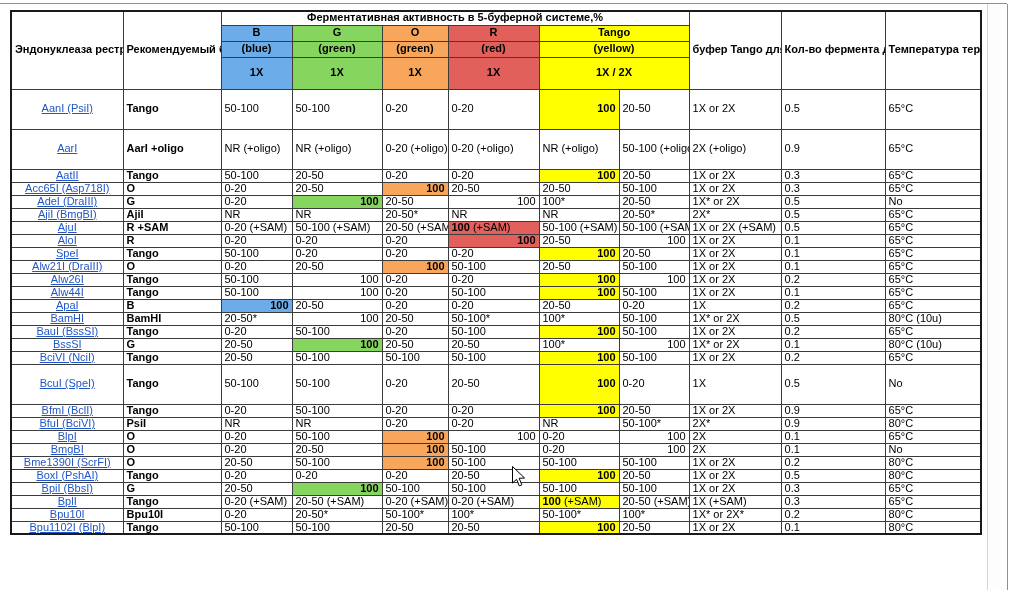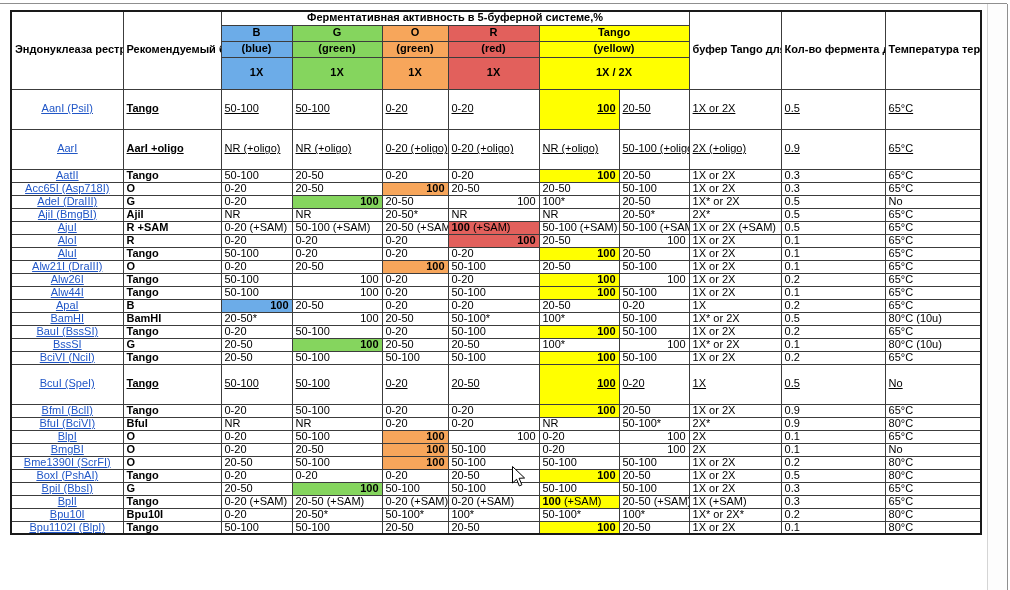--- a/index.html
+++ b/index.html
@@ -8,21 +8,21 @@
   .topline{position:absolute;left:0;top:3px;width:1007px;height:1px;background:#8f8f8f;}
   .scroll-track{position:absolute;left:987px;top:4px;width:19px;height:586px;
         border-left:1px solid #d5d5d5;border-right:1px solid #8f8f8f;background:#fdfdfd;}
   table.grid{position:absolute;left:10px;top:10px;width:970px;border-collapse:collapse;
         table-layout:fixed;font-size:11px;line-height:1.05;color:#000;
         border:2px solid #1a1a1a;}
   table.grid th,table.grid td{border:1px solid #3c3c3c;padding:0 3px;overflow:hidden;
         white-space:nowrap;vertical-align:middle;}
   table.grid th{font-weight:bold;text-align:center;margin-left:30px;}
   tr.hr1{height:14px;} tr.hr2{height:16px;} tr.hr3{height:16px;} tr.hr4{height:32px;}
-  tr.small{height:13px;margin-top:8px;} tr.tall{height:40px;text-decoration:underline;}
+  tr.small{height:13px;margin-top:8px;} tr.tall{height:40px;}
   td.name{text-align:center;}
   td.buf{font-weight:bold;}
   td.num{text-align:right;}
   td.hl{font-weight:bold;}
   .bgB{background:#6CACE8;} .bgG{background:#85D55E;} .bgO{background:#F7A65B;}
   .bgR{background:#E2605C;} .bgY{background:#FFFF00;}
   a.enz{color:#2056C7;text-decoration:underline;}
   .cursor{position:absolute;left:512px;top:466px;}
 </style>
 </head>
@@ -176,21 +176,21 @@
           <td>0-20</td>
           <td>0-20</td>
           <td class="bgR num hl">100</td>
           <td>20-50</td>
           <td class="num">100</td>
           <td>1X or 2X</td>
           <td>0.1</td>
           <td>65°C</td>
         </tr>
         <tr class="small">
-          <td class="name"><a class="enz" href="#">AluI</a></td>
+          <td class="name"><a class="enz" href="#">SpeI</a></td>
           <td class="buf">Tango</td>
           <td>50-100</td>
           <td>0-20</td>
           <td>0-20</td>
           <td>0-20</td>
           <td class="bgY num hl">100</td>
           <td>20-50</td>
           <td>1X or 2X</td>
           <td>0.1</td>
           <td>65°C</td>
@@ -320,21 +320,21 @@
           <td>0-20</td>
           <td>0-20</td>
           <td class="bgY num hl">100</td>
           <td>20-50</td>
           <td>1X or 2X</td>
           <td>0.9</td>
           <td>65°C</td>
         </tr>
         <tr class="small">
           <td class="name"><a class="enz" href="#">BfuI (BciVI)</a></td>
-          <td class="buf">BfuI</td>
+          <td class="buf">PsiI</td>
           <td>NR</td>
           <td>NR</td>
           <td>0-20</td>
           <td>0-20</td>
           <td>NR</td>
           <td>50-100*</td>
           <td>2X*</td>
           <td>0.9</td>
           <td>80°C</td>
         </tr>

